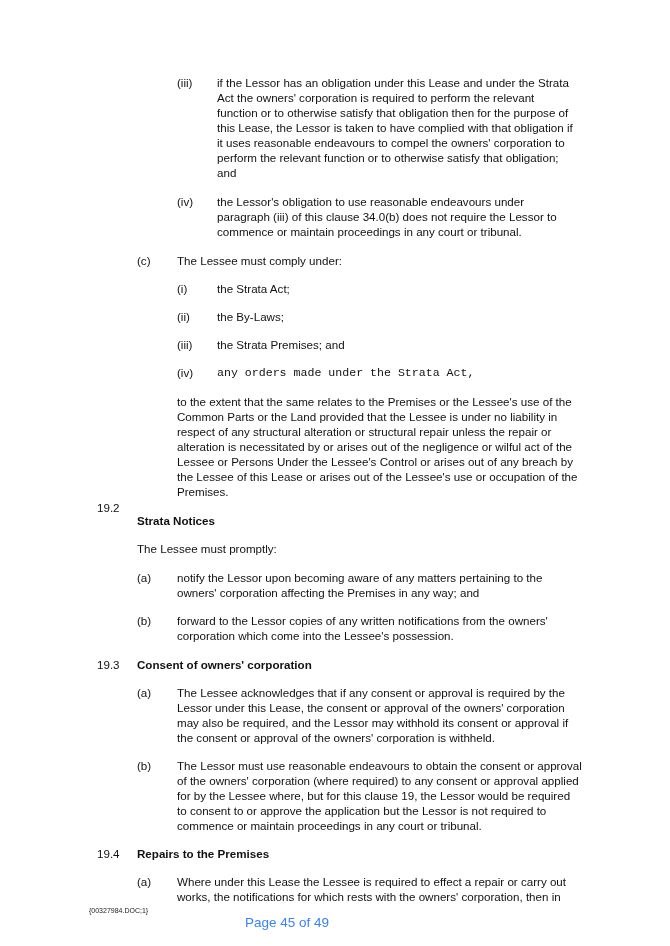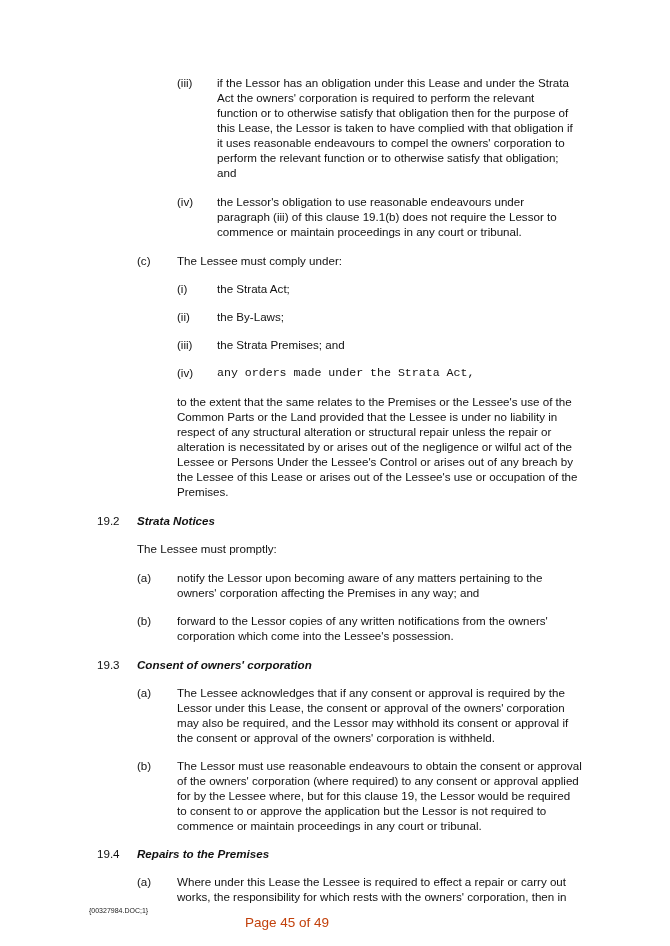--- a/index.html
+++ b/index.html
@@ -3,51 +3,51 @@
 <meta charset="utf-8">
 <style>
   html, body { margin: 0; padding: 0; background: #ffffff; }
   body {
     width: 670px; height: 946px; position: relative; overflow: hidden;
     font-family: "Liberation Sans", sans-serif; color: #111111;
     font-size: 11.6px; line-height: 15px;
   }
   .num { position: absolute; }
   .txt { position: absolute; }
-  .head { font-weight: bold; font-style: italic; }
+  .head { font-weight: bold; }
   .ref { position: absolute; left: 89px; top: 906px; font-size: 7px; line-height: 9px; color: #222; }
-  .pagenum { position: absolute; left: 0; width: 574px; top: 914px; text-align: center; font-size: 13.5px; line-height: 18px; color: #c2410c; }
+  .pagenum { position: absolute; left: 0; width: 574px; top: 914px; text-align: center; font-size: 13.5px; line-height: 18px; color: #3b82f6; }
 </style>
 </head>
 <body>
 
 <div class="num" style="left:177px;top:75px;">(iii)</div>
 <div class="txt" style="left:217px;top:75px;width:360px;">if the Lessor has an obligation under this Lease and under the Strata Act the owners' corporation is required to perform the relevant function or to otherwise satisfy that obligation then for the purpose of this Lease, the Lessor is taken to have complied with that obligation if it uses reasonable endeavours to compel the owners' corporation to perform the relevant function or to otherwise satisfy that obligation; and</div>
 
 <div class="num" style="left:177px;top:194px;">(iv)</div>
-<div class="txt" style="left:217px;top:194px;width:358px;">the Lessor's obligation to use reasonable endeavours under paragraph (iii) of this clause 19.1(b) does not require the Lessor to commence or maintain proceedings in any court or tribunal.</div>
+<div class="txt" style="left:217px;top:194px;width:358px;">the Lessor's obligation to use reasonable endeavours under paragraph (iii) of this clause 34.0(b) does not require the Lessor to commence or maintain proceedings in any court or tribunal.</div>
 
 <div class="num" style="left:137px;top:253px;">(c)</div>
 <div class="txt" style="left:177px;top:253px;width:400px;">The Lessee must comply under:</div>
 
 <div class="num" style="left:177px;top:281px;">(i)</div>
 <div class="txt" style="left:217px;top:281px;">the Strata Act;</div>
 
 <div class="num" style="left:177px;top:309px;">(ii)</div>
 <div class="txt" style="left:217px;top:309px;">the By-Laws;</div>
 
 <div class="num" style="left:177px;top:337px;">(iii)</div>
 <div class="txt" style="left:217px;top:337px;">the Strata Premises; and</div>
 
 <div class="num" style="left:177px;top:365px;">(iv)</div>
 <div class="txt" style="left:217px;top:365px;font-family:Liberation Mono, monospace;">any orders made under the Strata Act,</div>
 
 <div class="txt" style="left:177px;top:394px;width:405px;">to the extent that the same relates to the Premises or the Lessee's use of the Common Parts or the Land provided that the Lessee is under no liability in respect of any structural alteration or structural repair unless the repair or alteration is necessitated by or arises out of the negligence or wilful act of the Lessee or Persons Under the Lessee's Control or arises out of any breach by the Lessee of this Lease or arises out of the Lessee's use or occupation of the Premises.</div>
 
-<div class="num" style="left:97px;top:513px;">19.2</div>
+<div class="num" style="left:97px;top:500px;">19.2</div>
 <div class="txt head" style="left:137px;top:513px;">Strata Notices</div>
 
 <div class="txt" style="left:137px;top:541px;">The Lessee must promptly:</div>
 
 <div class="num" style="left:137px;top:570px;">(a)</div>
 <div class="txt" style="left:177px;top:570px;width:395px;">notify the Lessor upon becoming aware of any matters pertaining to the owners' corporation affecting the Premises in any way; and</div>
 
 <div class="num" style="left:137px;top:613px;">(b)</div>
 <div class="txt" style="left:177px;top:613px;width:395px;">forward to the Lessor copies of any written notifications from the owners' corporation which come into the Lessee's possession.</div>
 
@@ -57,16 +57,16 @@
 <div class="num" style="left:137px;top:685px;">(a)</div>
 <div class="txt" style="left:177px;top:685px;width:405px;">The Lessee acknowledges that if any consent or approval is required by the Lessor under this Lease, the consent or approval of the owners' corporation may also be required, and the Lessor may withhold its consent or approval if the consent or approval of the owners' corporation is withheld.</div>
 
 <div class="num" style="left:137px;top:758px;">(b)</div>
 <div class="txt" style="left:177px;top:758px;width:405px;">The Lessor must use reasonable endeavours to obtain the consent or approval of the owners' corporation (where required) to any consent or approval applied for by the Lessee where, but for this clause 19, the Lessor would be required to consent to or approve the application but the Lessor is not required to commence or maintain proceedings in any court or tribunal.</div>
 
 <div class="num" style="left:97px;top:846px;">19.4</div>
 <div class="txt head" style="left:137px;top:846px;">Repairs to the Premises</div>
 
 <div class="num" style="left:137px;top:874px;">(a)</div>
-<div class="txt" style="left:177px;top:874px;width:410px;">Where under this Lease the Lessee is required to effect a repair or carry out works, the responsibility for which rests with the owners' corporation, then in</div>
+<div class="txt" style="left:177px;top:874px;width:410px;">Where under this Lease the Lessee is required to effect a repair or carry out works, the notifications for which rests with the owners' corporation, then in</div>
 
 <div class="ref">{00327984.DOC;1}</div>
 <div class="pagenum">Page 45 of 49</div>
 
 </body></html>

